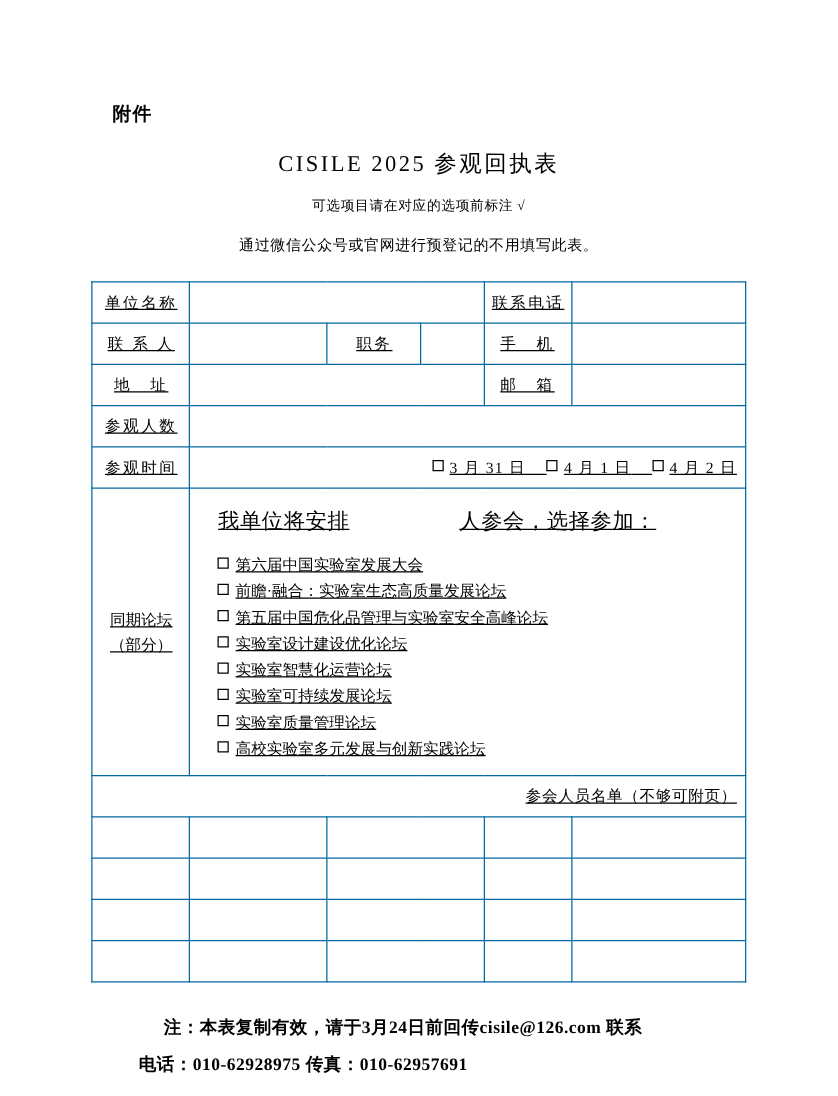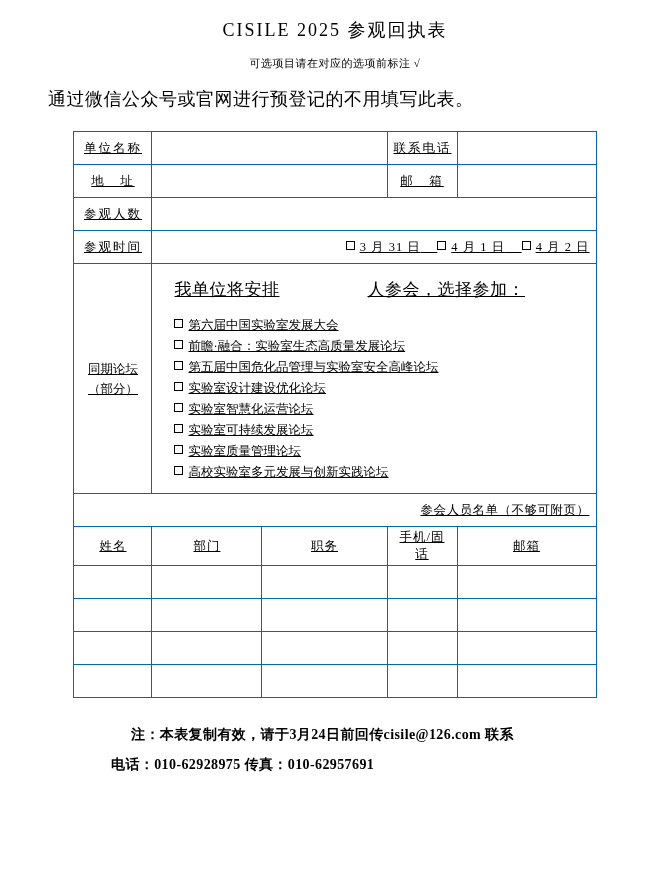--- a/index.html
+++ b/index.html
@@ -37,21 +37,22 @@
     margin-top: 18px;
     font-family: "Liberation Serif", serif;
   }
   .subtitle {
     text-align: center;
     font-size: 11px;
     margin-top: 14px;
     letter-spacing: 0.5px;
   }
   .subtitle2 {
-    font-size: 18px;
+    text-align: center;
+    font-size: 12px;
     margin-top: 16px;
     letter-spacing: 0.5px;
     font-family: Liberation Mono, monospace;
   }
   table.form {
     border-collapse: collapse;
     width: 522px;
     margin: 20px auto 0 auto;
     table-layout: fixed;
   }
@@ -139,20 +140,21 @@
   .footer .line2 {
     padding-left: 46px;
     letter-spacing: 0.4px;
   }
 </style>
 </head>
 <body>
 
 <div class="page">
 
+  <div class="attachment-label">附件</div>
 
   <div class="doc-title">CISILE 2025 参观回执表</div>
 
   <div class="subtitle">可选项目请在对应的选项前标注 √</div>
   <div class="subtitle2">通过微信公众号或官网进行预登记的不用填写此表。</div>
 
   <table class="form">
     <colgroup>
       <col style="width:78px">
       <col style="width:110px">
@@ -163,20 +165,28 @@
     </colgroup>
 
     <tbody>
         <tr>
       <td class="lbl">单位名称</td>
       <td class="blank" colspan="3"></td>
       <td class="lbl">联系电话</td>
       <td class="blank"></td>
     </tr>
 
+    <tr>
+      <td class="lbl">联 系 人</td>
+      <td class="blank"></td>
+      <td class="lbl">职务</td>
+      <td class="blank"></td>
+      <td class="lbl">手　机</td>
+      <td class="blank"></td>
+    </tr>
 
     <tr>
       <td class="lbl">地　址</td>
       <td class="blank" colspan="3"></td>
       <td class="lbl">邮　箱</td>
       <td class="blank"></td>
     </tr>
 
     <tr>
       <td class="lbl">参观人数</td>
@@ -211,27 +221,20 @@
         <div class="forum-item"><span class="cb"></span><span>实验室可持续发展论坛</span></div>
         <div class="forum-item"><span class="cb"></span><span>实验室质量管理论坛</span></div>
         <div class="forum-item"><span class="cb"></span><span>高校实验室多元发展与创新实践论坛</span></div>
       </td>
     </tr>
 
     <tr>
       <td class="roster-title" colspan="6">参会人员名单（不够可附页）</td>
     </tr>
 
-    <tr>
-      <td class="col-head">姓名</td>
-      <td class="col-head">部门</td>
-      <td class="col-head" colspan="2">职务</td>
-      <td class="col-head">手机/固话</td>
-      <td class="col-head">邮箱</td>
-    </tr>
 
     <tr>
       <td class="empty-row"></td>
       <td class="empty-row"></td>
       <td class="empty-row" colspan="2"></td>
       <td class="empty-row"></td>
       <td class="empty-row"></td>
     </tr>
     <tr>
       <td class="empty-row"></td>

